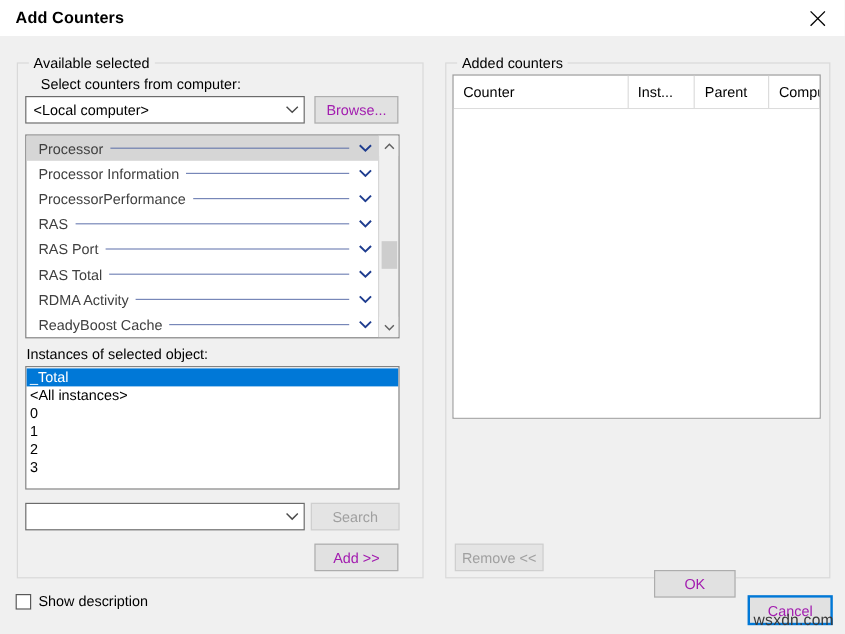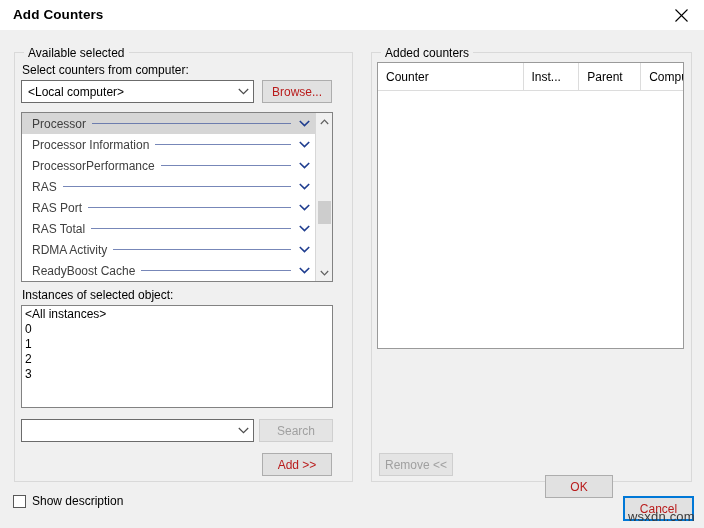--- a/index.html
+++ b/index.html
@@ -59,21 +59,21 @@
   #available-group { left: 14px; top: 52px; width: 337px; height: 428px; }
   #added-group     { left: 371px; top: 52px; width: 319px; height: 428px; }
 
   
   .plain-label {
     position: absolute;
     font-size: 12px;
     color: #000;
     white-space: nowrap;
   }
-  #lbl-select-from { left: 22px; top: 63px; }
+  #lbl-select-from { left: 34px; top: 63px; }
   #lbl-instances   { left: 22px; top: 288px; }
 
   
   .combo {
     position: absolute;
     background: #ffffff;
     border: 1px solid #6b6b6b;
     box-sizing: border-box;
     display: flex;
     align-items: center;
@@ -97,21 +97,21 @@
   #search-combo   { left: 21px; top: 419px; width: 233px; height: 23px; }
 
   
   .btn {
     position: absolute;
     box-sizing: border-box;
     background: #e1e1e1;
     border: 1px solid #adadad;
     font-family: "Liberation Sans", sans-serif;
     font-size: 12px;
-    color: #b91c1c;
+    color: #a21caf;
     display: flex;
     align-items: center;
     justify-content: center;
     cursor: pointer;
     white-space: nowrap;
   }
   .btn.disabled {
     color: #a0a0a0;
     background: #e4e4e4;
     border-color: #cfcfcf;
@@ -405,20 +405,21 @@
       <svg width="9" height="6" viewBox="0 0 9 6">
         <polyline points="0.8,1 4.5,4.8 8.2,1" fill="none" stroke="#606060" stroke-width="1.2"></polyline>
       </svg>
     </div>
   </div>
 </div>
 
 <div id="lbl-instances" class="plain-label">Instances of selected object:</div>
 
 <div id="instances-list">
+    <div class="instance-row selected">_Total</div>
     <div class="instance-row">&lt;All instances&gt;</div>
     <div class="instance-row">0</div>
     <div class="instance-row">1</div>
     <div class="instance-row">2</div>
     <div class="instance-row">3</div>
   </div>
 
 <div id="search-combo" class="combo">
   <span class="combo-text" title=""></span>
   <span class="combo-arrow">

